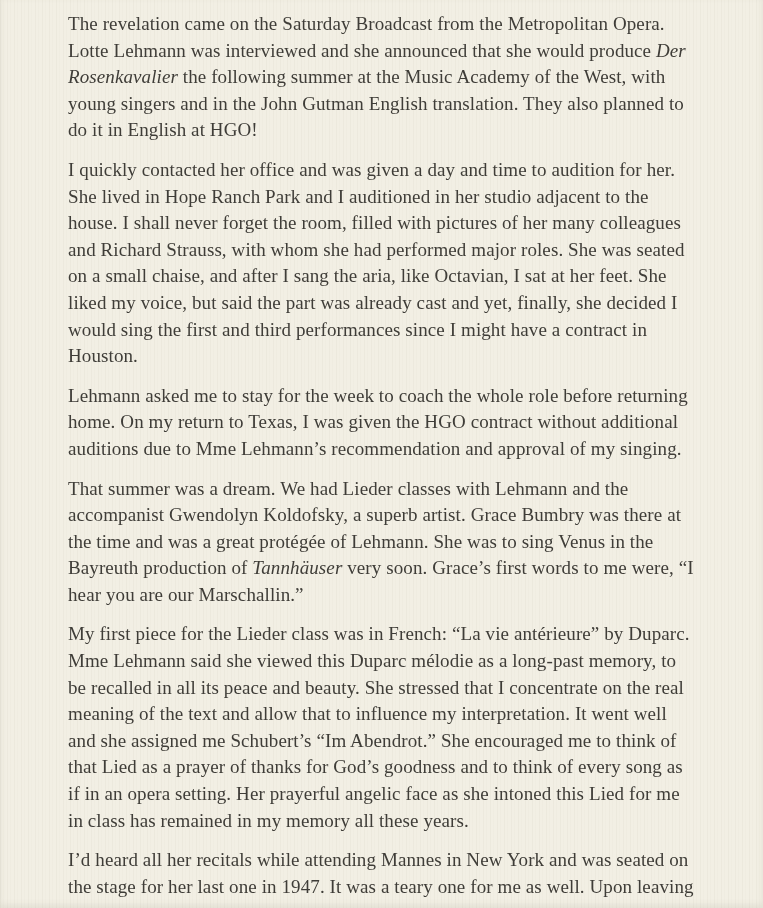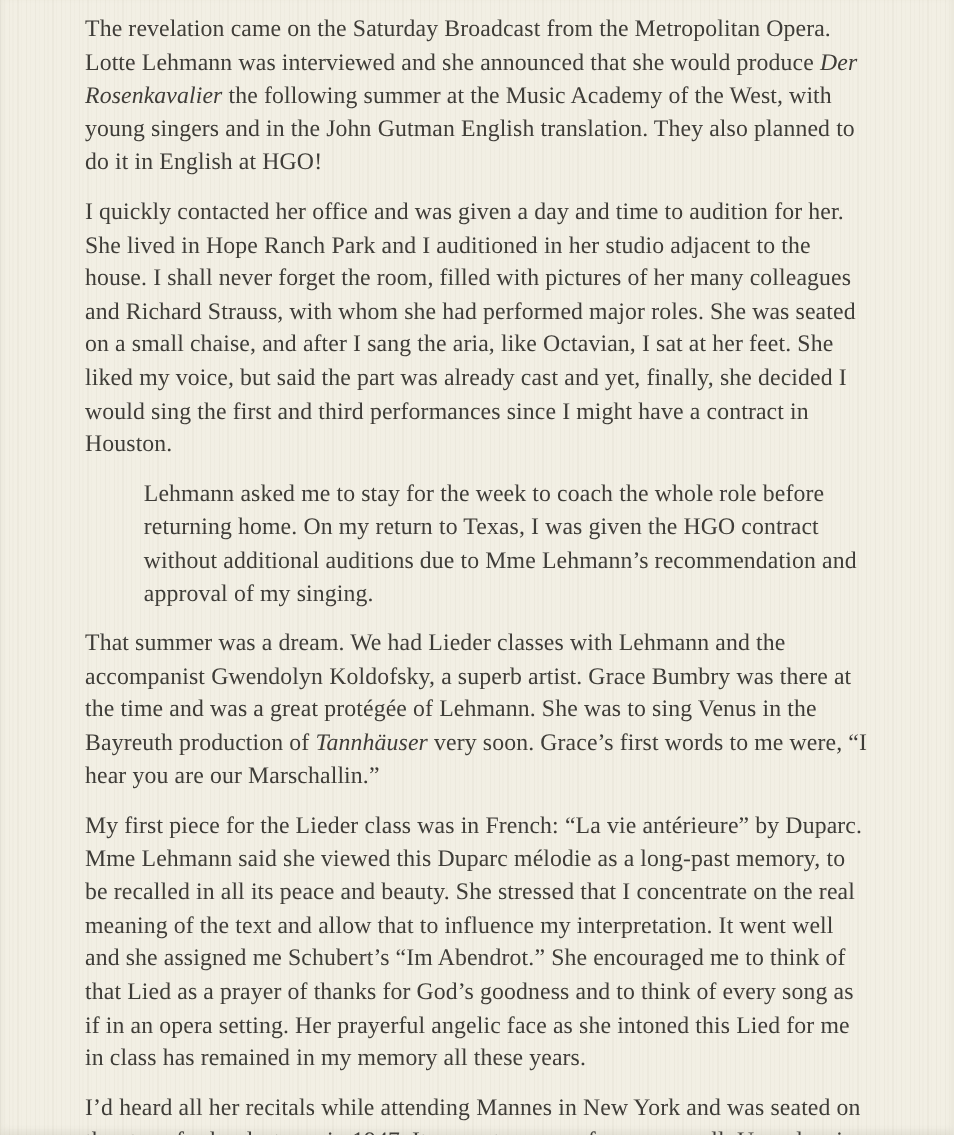--- a/index.html
+++ b/index.html
@@ -43,18 +43,18 @@
     font-style: italic;
   }
 </style>
 </head>
 <body style="background-color: rgb(242, 239, 228);">
 
 <div class="page">
   <article class="article">
       <p class="para" style="color: rgb(63, 61, 56);"><span>The revelation came on the Saturday Broadcast from the Metropolitan Opera. Lotte Lehmann was interviewed and she announced that she would produce </span><em>Der Rosenkavalier</em><span> the following summer at the Music Academy of the West, with young singers and in the John Gutman English translation. They also planned to do it in English at HGO!</span></p>
       <p class="para" style="color: rgb(63, 61, 56);"><span>I quickly contacted her office and was given a day and time to audition for her. She lived in Hope Ranch Park and I auditioned in her studio adjacent to the house. I shall never forget the room, filled with pictures of her many colleagues and Richard Strauss, with whom she had performed major roles. She was seated on a small chaise, and after I sang the aria, like Octavian, I sat at her feet. She liked my voice, but said the part was already cast and yet, finally, she decided I would sing the first and third performances since I might have a contract in Houston.</span></p>
-      <p class="para" style="color: rgb(63, 61, 56); margin-left: 47px;"><span>Lehmann asked me to stay for the week to coach the whole role before returning home. On my return to Texas, I was given the HGO contract without additional auditions due to Mme Lehmann’s recommendation and approval of my singing.</span></p>
+      <p class="para" style="color: rgb(63, 61, 56);"><span>Lehmann asked me to stay for the week to coach the whole role before returning home. On my return to Texas, I was given the HGO contract without additional auditions due to Mme Lehmann’s recommendation and approval of my singing.</span></p>
       <p class="para" style="color: rgb(63, 61, 56);"><span>That summer was a dream. We had Lieder classes with Lehmann and the accompanist Gwendolyn Koldofsky, a superb artist. Grace Bumbry was there at the time and was a great protégée of Lehmann. She was to sing Venus in the Bayreuth production of </span><em>Tannhäuser</em><span> very soon. Grace’s first words to me were, “I hear you are our Marschallin.”</span></p>
       <p class="para" style="color: rgb(63, 61, 56);"><span>My first piece for the Lieder class was in French: “La vie antérieure” by Duparc. Mme Lehmann said she viewed this Duparc mélodie as a long-past memory, to be recalled in all its peace and beauty. She stressed that I concentrate on the real meaning of the text and allow that to influence my interpretation. It went well and she assigned me Schubert’s “Im Abendrot.”  She encouraged me to think of that Lied as a prayer of thanks for God’s goodness and to think of every song as if in an opera setting. Her prayerful angelic face as she intoned this Lied for me in class has remained in my memory all these years.</span></p>
       <p class="para" style="color: rgb(63, 61, 56);"><span>I’d heard all her recitals while attending Mannes in New York and was seated on the stage for her last one in 1947. It was a teary one for me as well. Upon leaving</span></p>
     </article>
 </div>
 
 </body></html>

